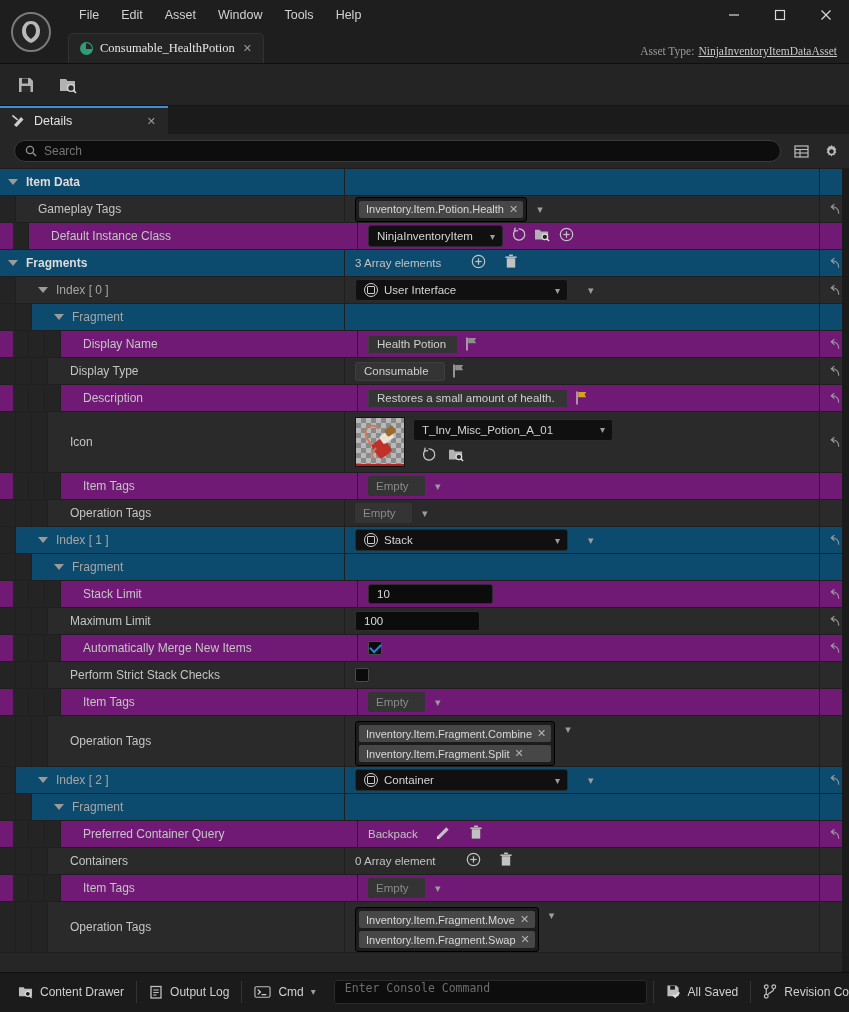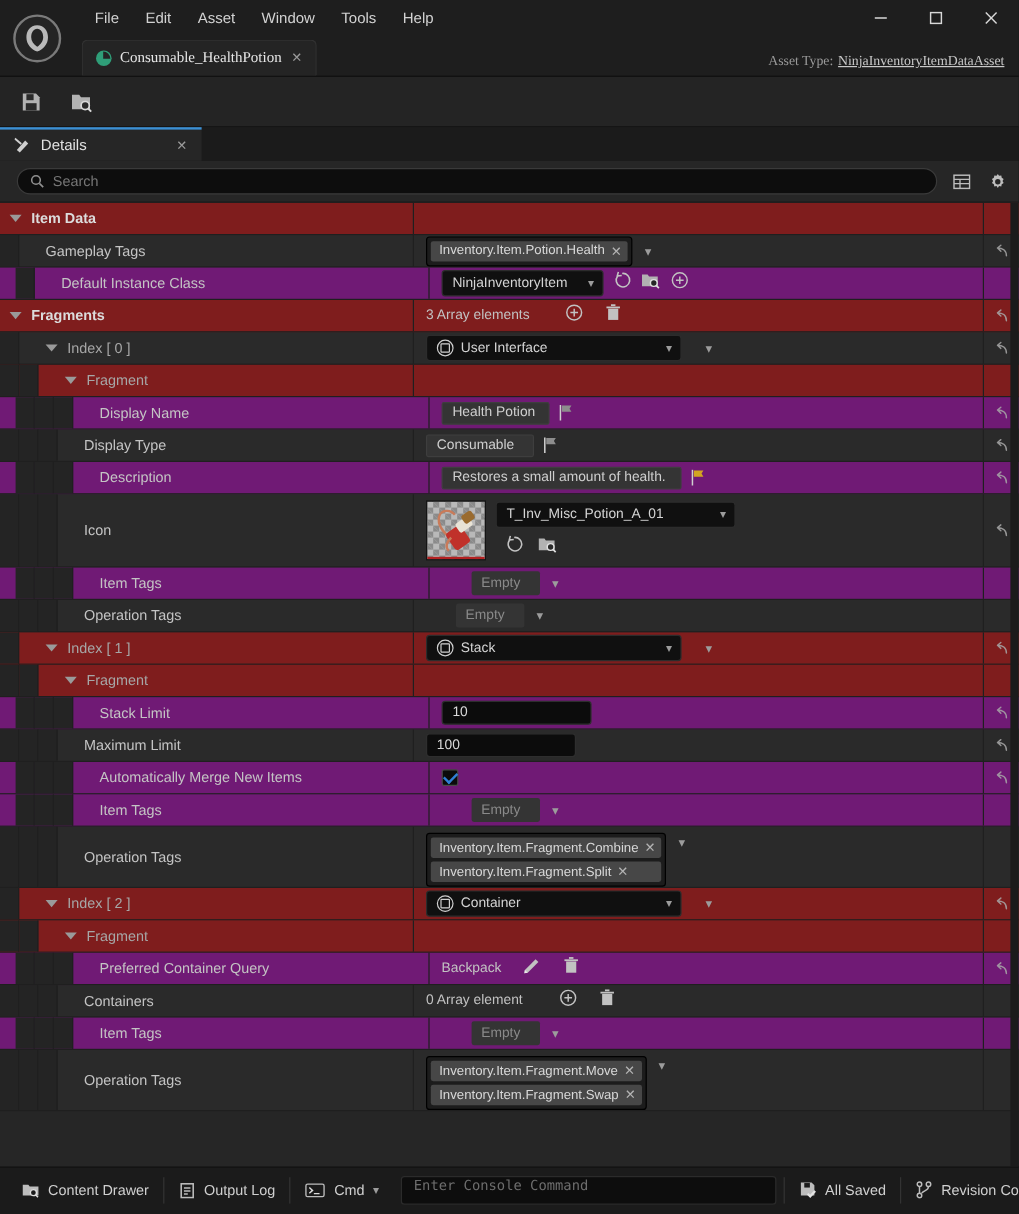--- a/index.html
+++ b/index.html
@@ -90,21 +90,21 @@
   }
   .search-ph { font-size: 12px; color: #767676; }
   .sb-icon { width: 20px; height: 20px; display: flex; align-items: center; justify-content: center; }
 
   
   .tree {
     flex: 1; background: #262626; overflow: hidden; position: relative;
     border-top: 1px solid #1d1d1d;
   }
   .row { display: flex; align-items: stretch; min-height: 27px; border-bottom: 1px solid #1f1f1f; }
-  .row.cat { background: #7f1d1d; }
+  .row.cat { background: #0c4a6e; }
   .row.alt { background: #2a2a2a; }
   .row.reg { background: #701a75; padding-left: 13px; }
 
   
   .ind { width: 16px; flex: 0 0 16px; border-right: 1px solid #1f1f1f; }
   .ind.b { background: #242424; }
 
   .namecell {
     flex: 0 0 auto; display: flex; align-items: center; gap: 6px;
     padding-left: 8px; padding-right: 6px; border-right: 1px solid #1f1f1f;
@@ -127,21 +127,21 @@
     height: 19px; display: flex; align-items: center; padding: 0 8px;
     font-size: 11.5px; color: #cfcfcf;
   }
   .numfield {
     background: #0c0c0c; border: 1px solid #2e2e2e; border-radius: 3px;
     height: 20px; width: 125px; display: flex; align-items: center; padding: 0 8px;
     font-size: 11.5px; color: #dadada;
   }
   .emptybox {
     background: #343434; border-radius: 2px; height: 20px; width: 57px;
-    display: flex; align-items: center; padding: 0 8px; font-size: 11.5px; color: #8a8a8a; margin-left: 25px;
+    display: flex; align-items: center; padding: 0 8px; font-size: 11.5px; color: #8a8a8a;
   }
   .tagwrap { background: #1c1c1c; border: 1px solid #000; border-radius: 3px; padding: 3px; display: inline-flex; flex-direction: column; gap: 3px; }
   .tagchip {
     background: #474747; border-radius: 2px; height: 17px; display: inline-flex; align-items: center;
     gap: 5px; padding: 0 5px 0 7px; font-size: 11px; color: #d8d8d8; white-space: nowrap;
   }
   .tagchip .tx { font-size: 11px; color: #b4b4b4; }
   .combo {
     background: #101010; border: 1px solid #2c2c2c; border-radius: 3px; height: 22px;
     display: flex; align-items: center; gap: 6px; padding: 0 7px 0 8px; font-size: 11.5px; color: #d4d4d4;
@@ -640,20 +640,32 @@
       <div class="valcell">
         <span class="checkbox on"></span>
       </div>
       <div class="revert">
         <svg width="13" height="13" viewBox="0 0 14 14">
             <path d="M11.5 11 C11.5 6 8 4 3.5 4 M3.5 4 L6.5 1.5 M3.5 4 L6.5 6.8" fill="none" stroke="#a8a8a8" stroke-width="1.3" stroke-linecap="round"></path>
           </svg>
       </div>
     </div>
 
+    <div class="row alt">
+      <div class="ind b"></div>
+      <div class="ind b"></div>
+      <div class="ind b"></div>
+      <div class="namecell" style="width:297px">
+        <span class="nm" style="padding-left:14px">Perform Strict Stack Checks</span>
+      </div>
+      <div class="valcell">
+        <span class="checkbox"></span>
+      </div>
+      <div class="revert"></div>
+    </div>
 
     <div class="row reg">
       <div class="ind b"></div>
       <div class="ind b"></div>
       <div class="ind b"></div>
       <div class="namecell" style="width:297px">
         <span class="nm" style="padding-left:14px">Item Tags</span>
       </div>
       <div class="valcell">
         <span class="emptybox">Empty</span>

